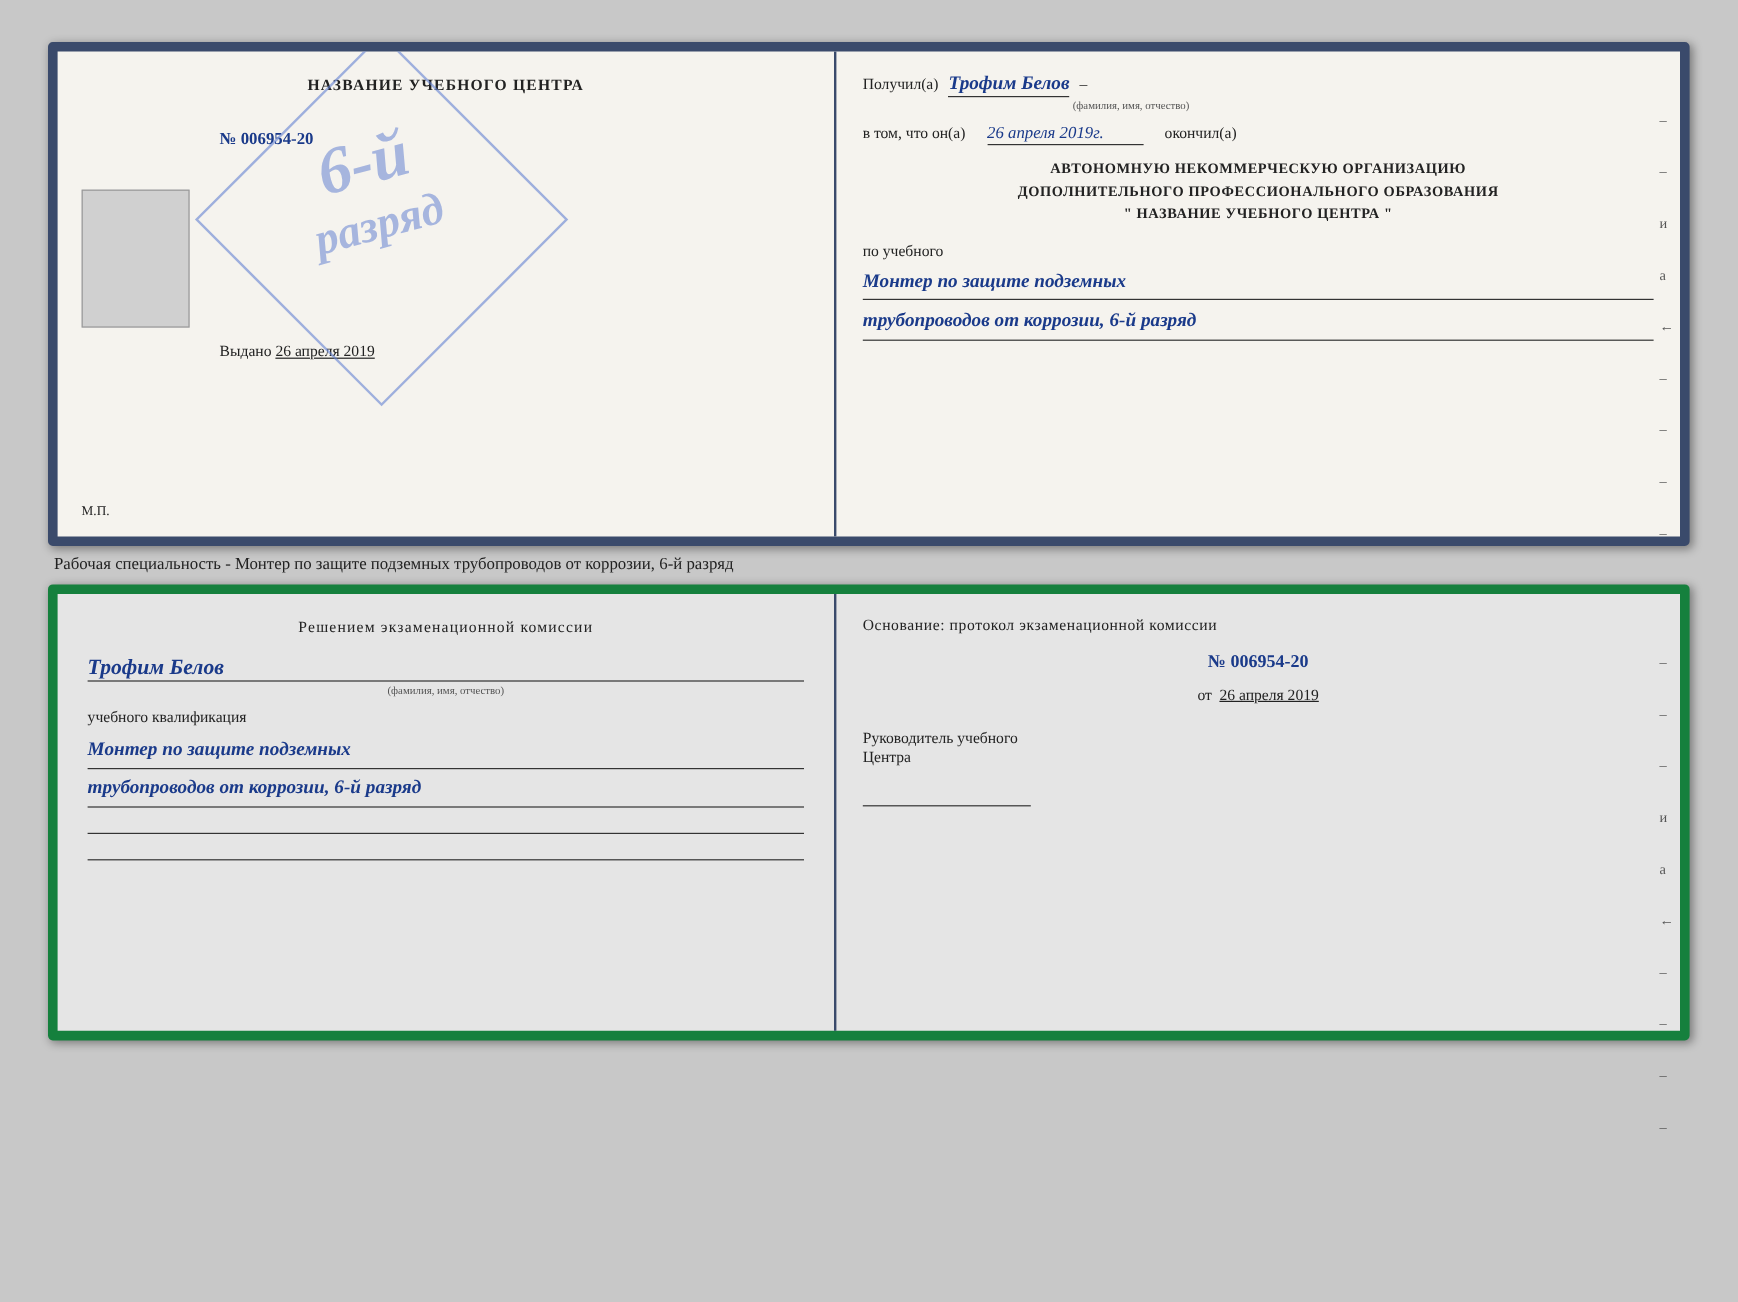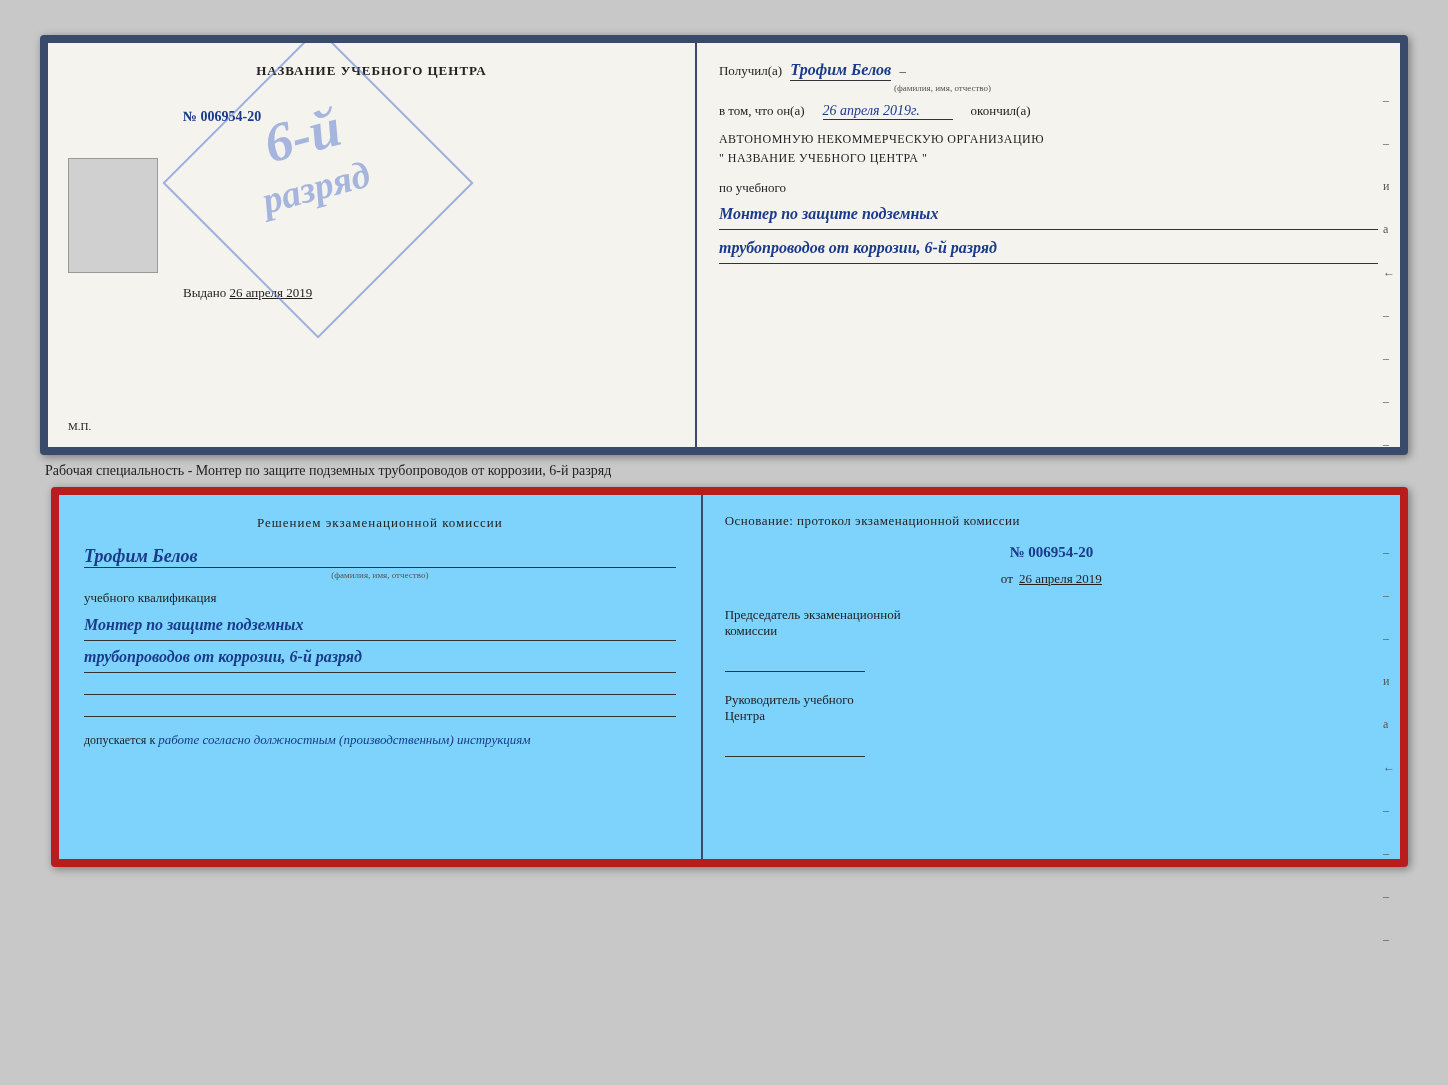--- a/index.html
+++ b/index.html
@@ -115,23 +115,24 @@
       color: #1a3a8a;
       font-style: italic;
       border-bottom: 1px solid #333;
       min-width: 130px;
       display: inline-block;
     }
 
     .org-block {
       font-size: 12px;
       color: #222;
+      text-align: center;
       letter-spacing: 0.5px;
       margin: 10px 0;
-      font-weight: normal;
+      font-weight: bold;
       text-transform: uppercase;
       line-height: 1.6;
     }
 
     .po-professii {
       font-size: 13px;
       color: #222;
       margin-top: 12px;
     }
 
@@ -161,26 +162,25 @@
     .description-line {
       font-size: 14px;
       color: #222;
       margin: 8px 0 8px 0;
       padding-left: 5px;
     }
 
     
     .cert-doc2 {
       display: flex;
-      background: #7dd3fc;
-      border: 8px solid #b91c1c;
+      background: #e5e5e5;
+      border: 8px solid #15803d;
       border-radius: 4px;
       min-height: 380px;
       box-shadow: 2px 2px 8px rgba(0,0,0,0.4);
-      margin-left: 11px;
     }
 
     .cert2-left {
       width: 48%;
       border-right: 2px solid #3a4a6b;
       padding: 20px 25px;
       position: relative;
     }
 
     .cert2-right {
@@ -393,20 +393,21 @@
       </div>
 
       <div class="vtom-line">
         <span>в том, что он(а)</span>
         <span class="date-handwrite">26 апреля 2019г.</span>
         <span>окончил(а)</span>
       </div>
 
       <div class="org-block">
         <div>АВТОНОМНУЮ НЕКОММЕРЧЕСКУЮ ОРГАНИЗАЦИЮ</div>
+        <div>ДОПОЛНИТЕЛЬНОГО ПРОФЕССИОНАЛЬНОГО ОБРАЗОВАНИЯ</div>
         <div>" НАЗВАНИЕ УЧЕБНОГО ЦЕНТРА "</div>
       </div>
 
       <div class="po-professii">
         <span>по учебного</span>
         <span class="profession-handwrite">Монтер по защите подземных</span>
         <span class="profession-handwrite">трубопроводов от коррозии, 6-й разряд</span>
       </div>
     </div>
   </div>
@@ -429,24 +430,20 @@
       <div class="prisvoena-text">учебного квалификация</div>
 
       <div>
         <span class="kvalif-handwrite">Монтер по защите подземных</span>
         <span class="kvalif-handwrite">трубопроводов от коррозии, 6-й разряд</span>
       </div>
 
       <span class="blank-line"></span>
       <span class="blank-line"></span>
 
-      <div class="dopuskaetsya-block">
-        <span>допускается к</span>
-        <span class="dopusk-handwrite">работе согласно должностным (производственным) инструкциям</span>
-      </div>
     </div>
 
     <div class="cert2-right">
 
       <div class="right-side-lines2">
         <span class="dash-right">–</span>
         <span class="dash-right">–</span>
         <span class="dash-right">–</span>
         <span class="dash-right">и</span>
         <span class="dash-right">а</span>
@@ -459,25 +456,20 @@
 
       <div class="osnovanie-title">Основание: протокол экзаменационной комиссии</div>
 
       <div class="protocol-number">№ 006954-20</div>
 
       <div class="protocol-date">
         <span>от</span>
         <span style="text-decoration: underline; margin-left: 3px;">26 апреля 2019</span>
       </div>
 
-      <div class="predsedatel-block">
-        <div>Председатель экзаменационной</div>
-        <div>комиссии</div>
-        <span class="signature-line"></span>
-      </div>
 
       <div class="rukovoditel-block">
         <div>Руководитель учебного</div>
         <div>Центра</div>
         <span class="signature-line"></span>
       </div>
     </div>
   </div>
 
 </div>

